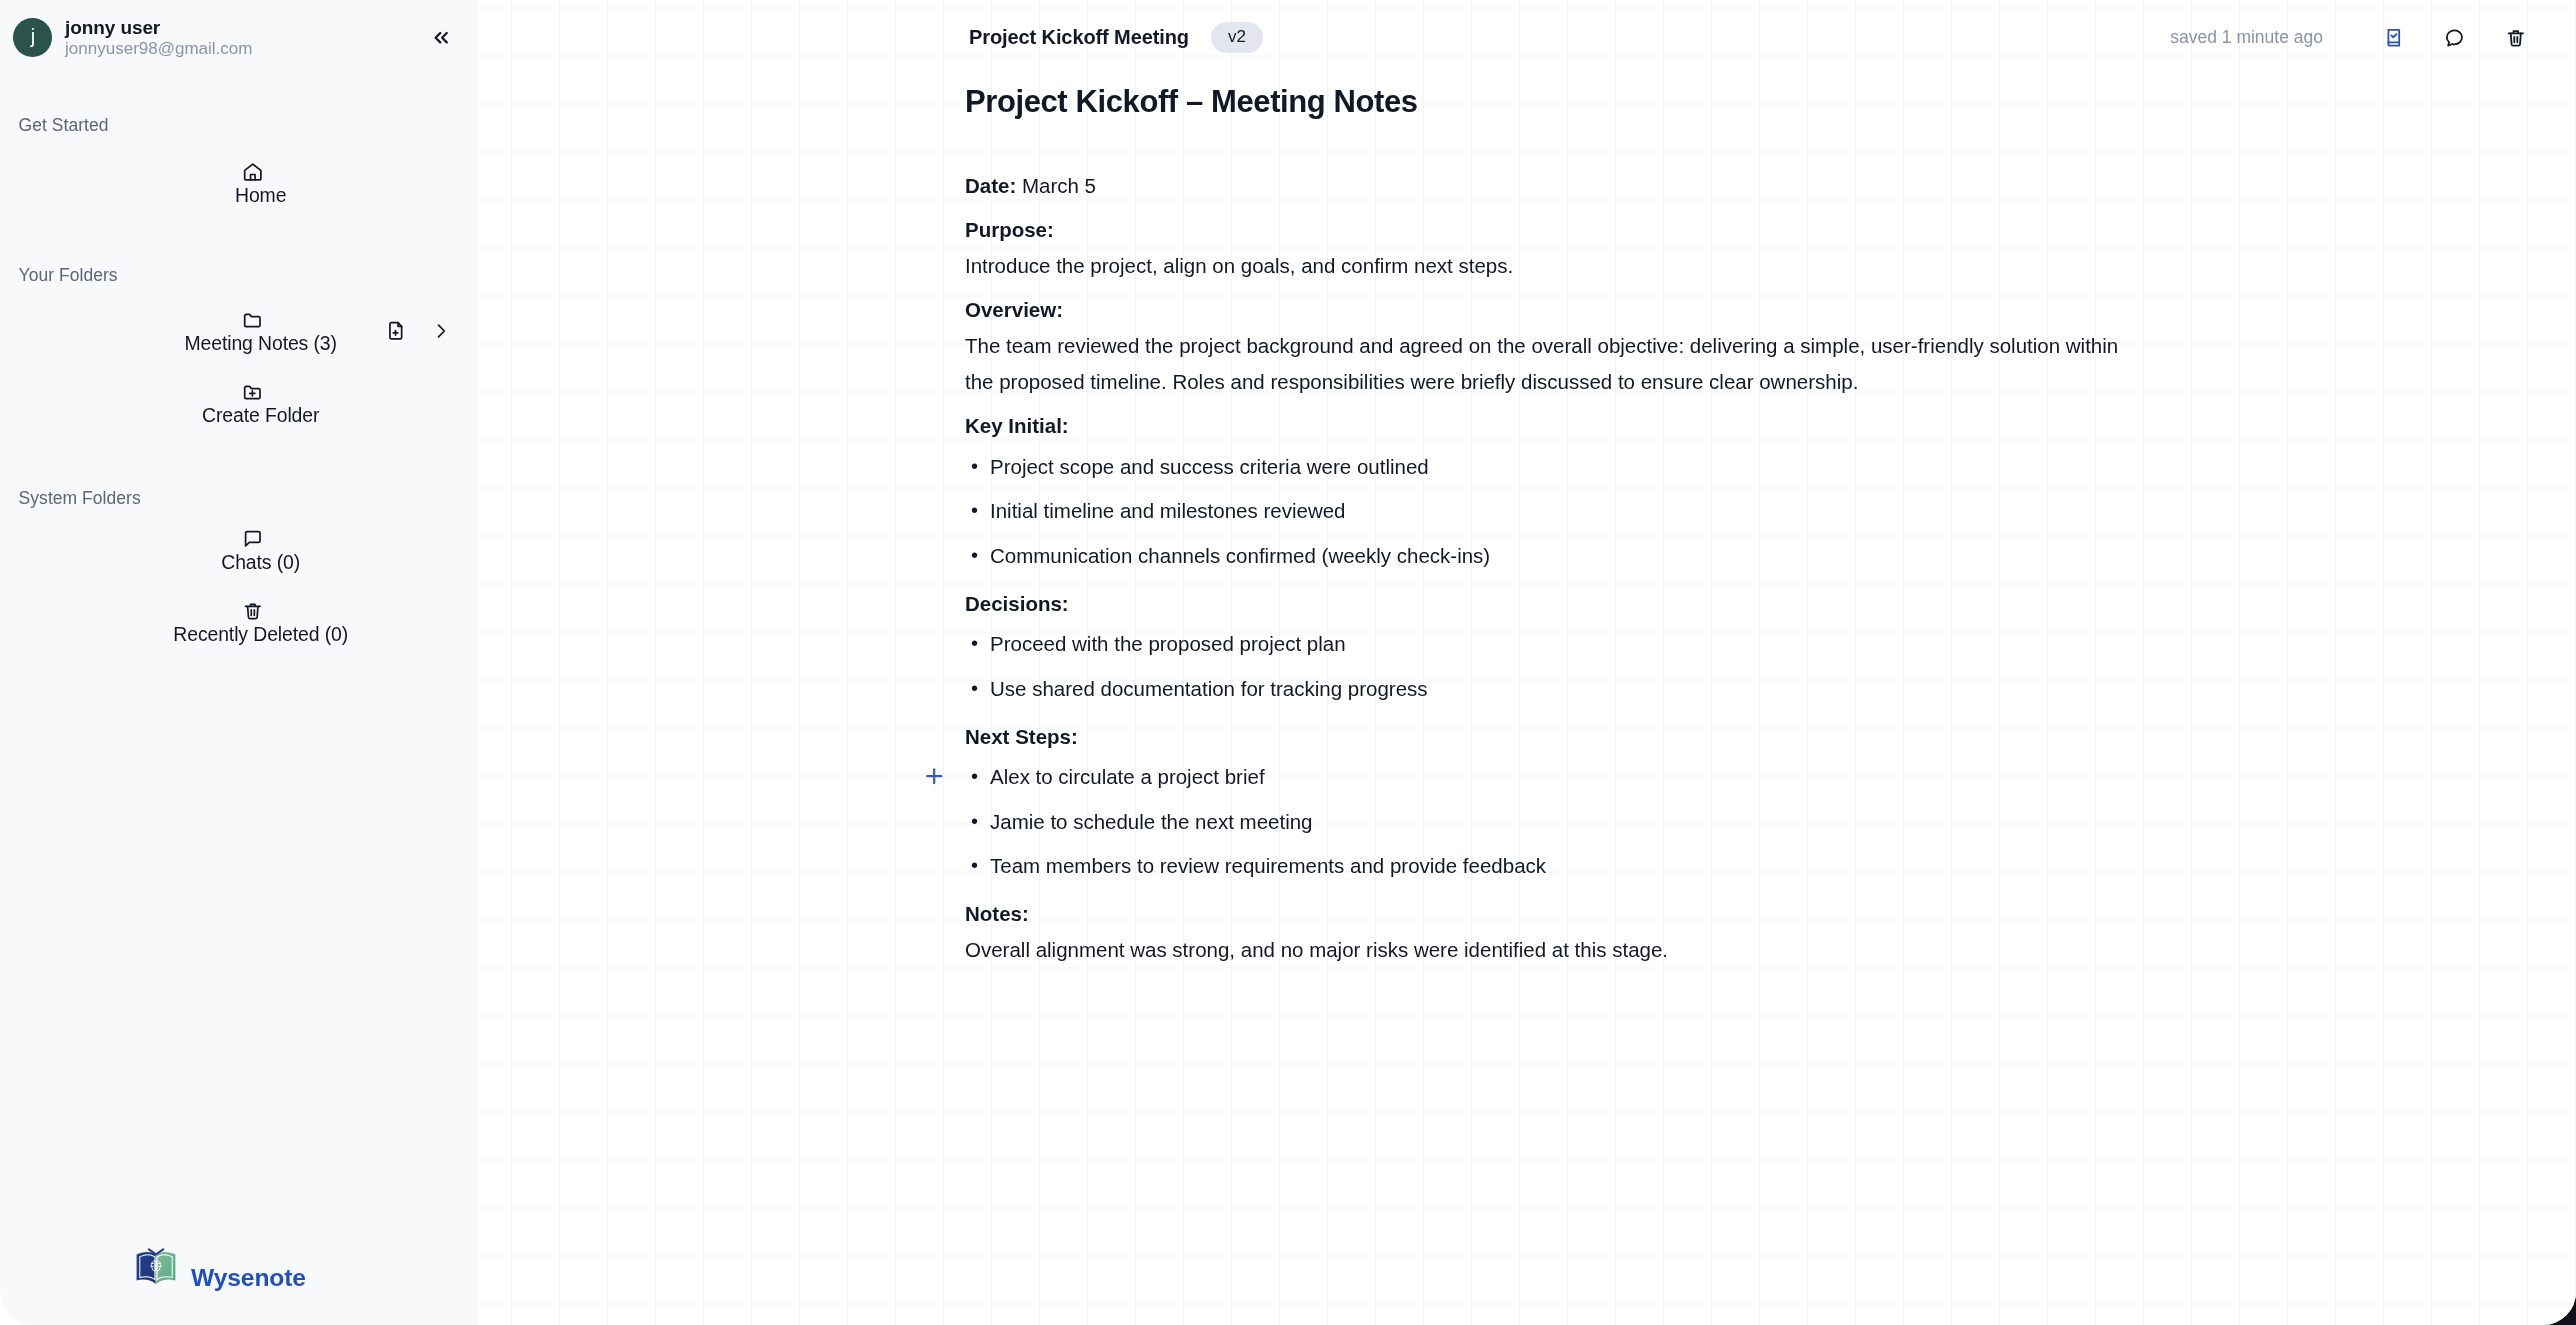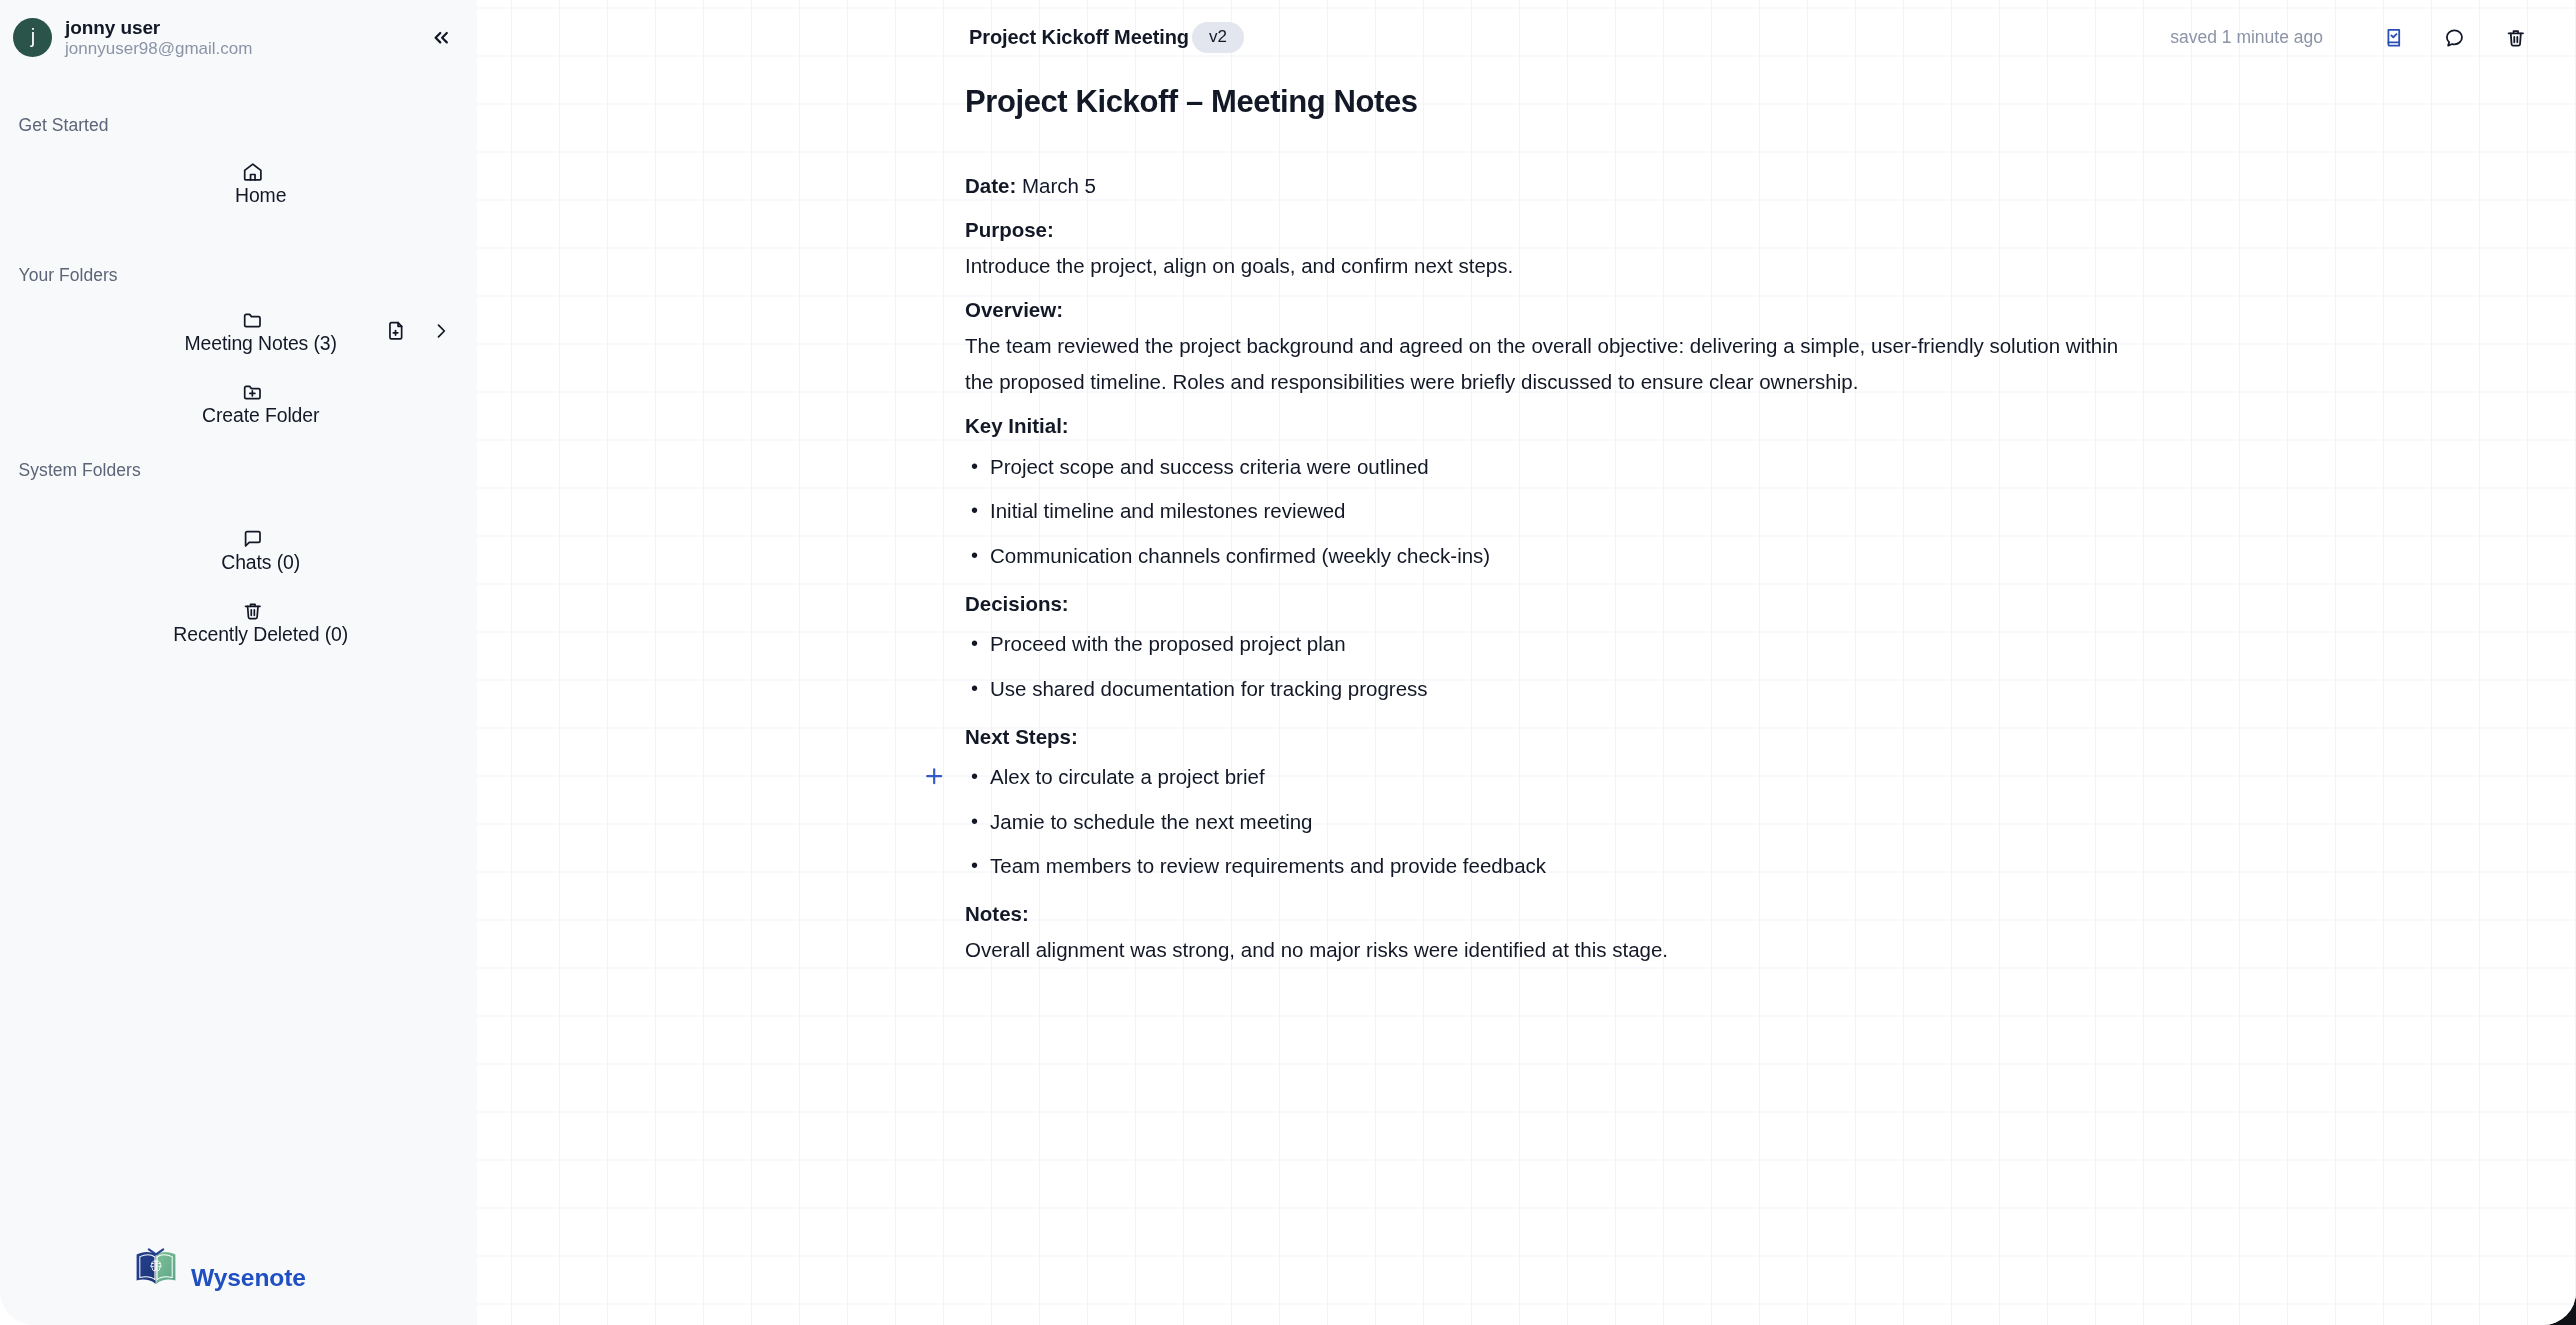--- a/index.html
+++ b/index.html
@@ -88,21 +88,21 @@
 
   .section-label {
     position: absolute;
     left: 18.6px;
     font-size: 17.5px;
     color: #5c6478;
     letter-spacing: 0.04px;
   }
   #label-get-started { top: 115px; }
   #label-your-folders { top: 265px; }
-  #label-system-folders { top: 460px; }
+  #label-system-folders { top: 488px; }
 
   .nav-item {
     position: absolute;
     left: 9px;
     width: 459px;
     height: 46px;
     display: flex;
     align-items: center;
     box-sizing: border-box;
     padding-left: 28px;
@@ -180,21 +180,21 @@
     left: 0; top: 0;
     width: 100%; height: 75px;
     display: flex;
     align-items: center;
     box-sizing: border-box;
     padding: 0 39px 0 492px;
   }
   #doc-title-bar {
     display: flex;
     align-items: center;
-    gap: 3px;
+    gap: 22px;
   }
   #doc-title {
     font-size: 20px;
     font-weight: bold;
     color: #131827;
     letter-spacing: -0.1px;
     white-space: nowrap;
     cursor: text;
   }
   #version-badge {

